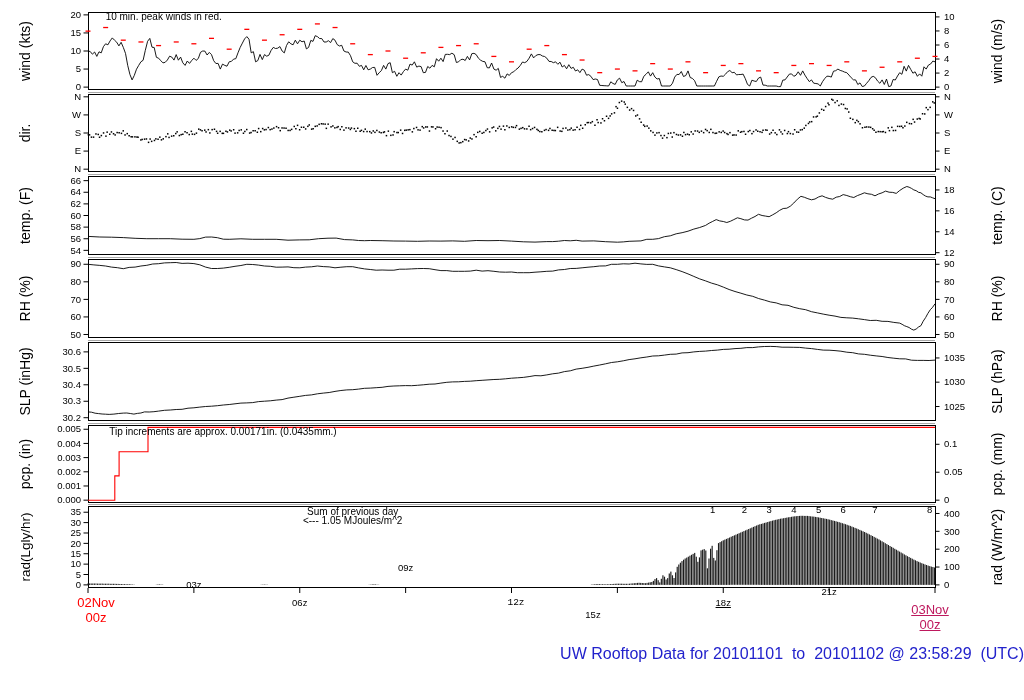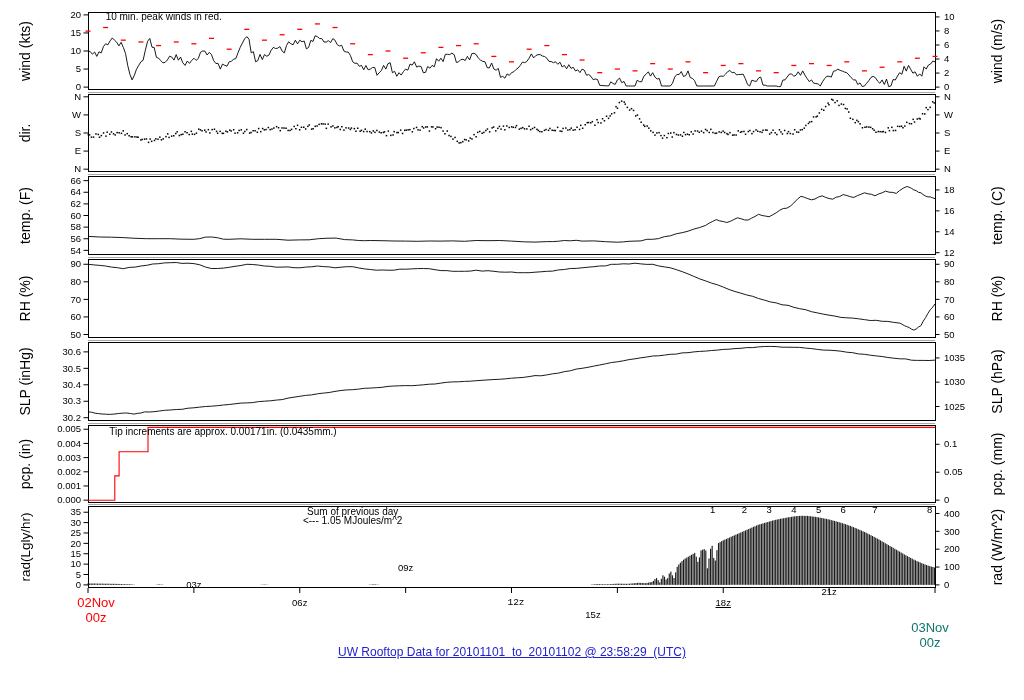--- a/index.html
+++ b/index.html
@@ -1,21 +1,21 @@
 <!DOCTYPE html>
 <html><head>
 <meta charset="utf-8">
 <style>
   html,body{margin:0;padding:0;background:#fff;}
   #figure{position:relative;width:1024px;height:700px;background:#ffffff;
           font-family:"Liberation Sans",sans-serif;overflow:hidden;}
   #figure svg{position:absolute;left:0;overflow:visible;}
   svg text{font-family:"Liberation Sans",sans-serif;fill:#000;}
-  .title{position:absolute;left:0;right:0;top:645px;text-align:center;
-         font-size:12px;white-space:pre;text-decoration:underline;}
+  .title{position:absolute;left:0;right:0;top:645px;text-align:right;
+         font-size:16px;white-space:pre;}
   .xlabel{position:absolute;font-size:9.5px;color:#000;text-align:center;width:40px;}
   .xdate{position:absolute;font-size:13px;text-align:center;white-space:pre;
          line-height:15px;width:70px;}
   .sep{position:absolute;height:1px;background:#a8a8a8;}
 </style>
 </head>
 <body>
 
 <div id="figure">
   <div id="fig-title" class="title" style="color: rgb(34, 34, 204);">UW Rooftop Data for 20101101  to  20101102 @ 23:58:29  (UTC)</div>
@@ -1029,15 +1029,15 @@
     <div class="sep" style="left: 88px; width: 847px; top: 503.5px;"></div>
     <div class="xlabel" style="left: 173.875px; top: 579px;">03z</div>
     <div class="xlabel" style="left: 279.75px; top: 597px; text-align: center;">06z</div>
     <div class="xlabel" style="left: 385.625px; top: 562px;">09z</div>
     <div class="xlabel" style="left: 496px; top: 597px; font-family: Liberation Mono, monospace;">12z</div>
     <div class="xlabel" style="left: 573px; top: 597px; margin-top: 12px;">15z</div>
     <div class="xlabel" style="left: 703.25px; top: 597px; text-decoration: underline;">18z</div>
     <div class="xlabel" style="left: 809.125px; top: 586px;">21z</div>
     <div class="xdate" style="left: 61px; top: 595px; color: rgb(255, 0, 0);">02Nov
 00z</div>
-    <div class="xdate" style="left: 895px; top: 620px; color: #0f766e;">03Nov
+    <div class="xdate" style="left: 895px; top: 602px; color: #be185d; text-decoration: underline;">03Nov
 00z</div>
   </div>
 
 </body></html>

